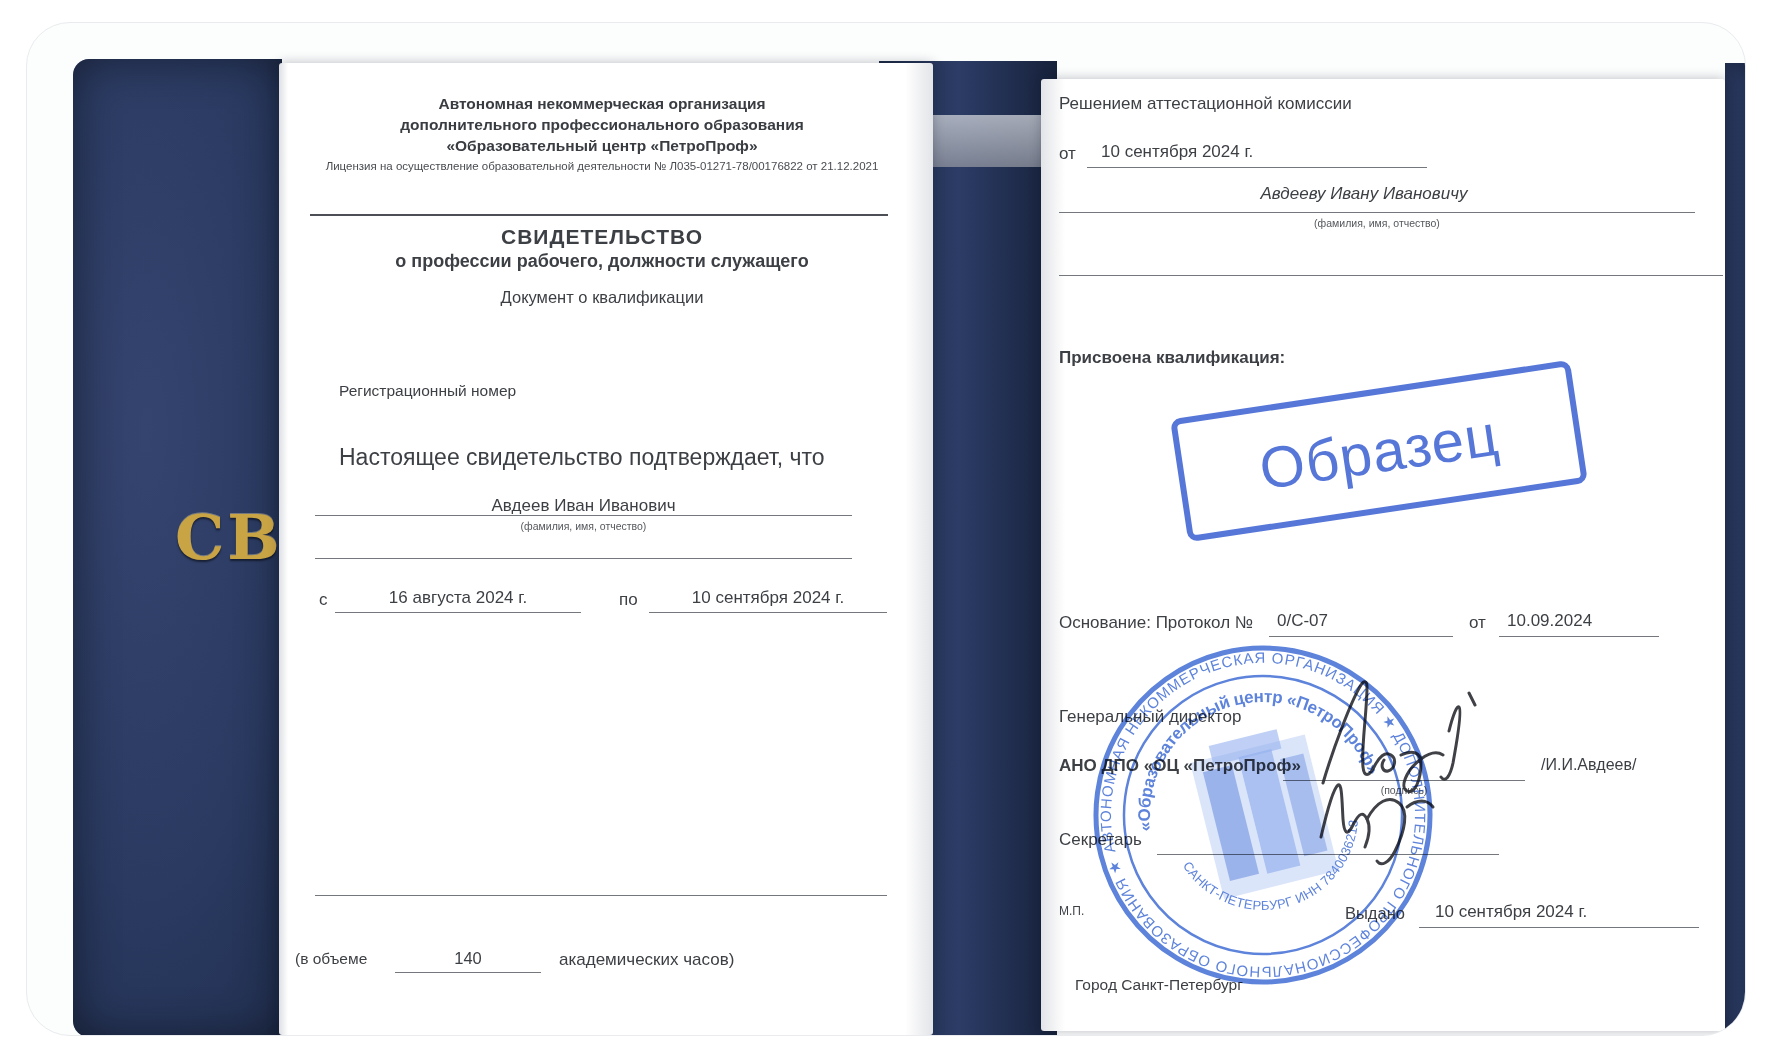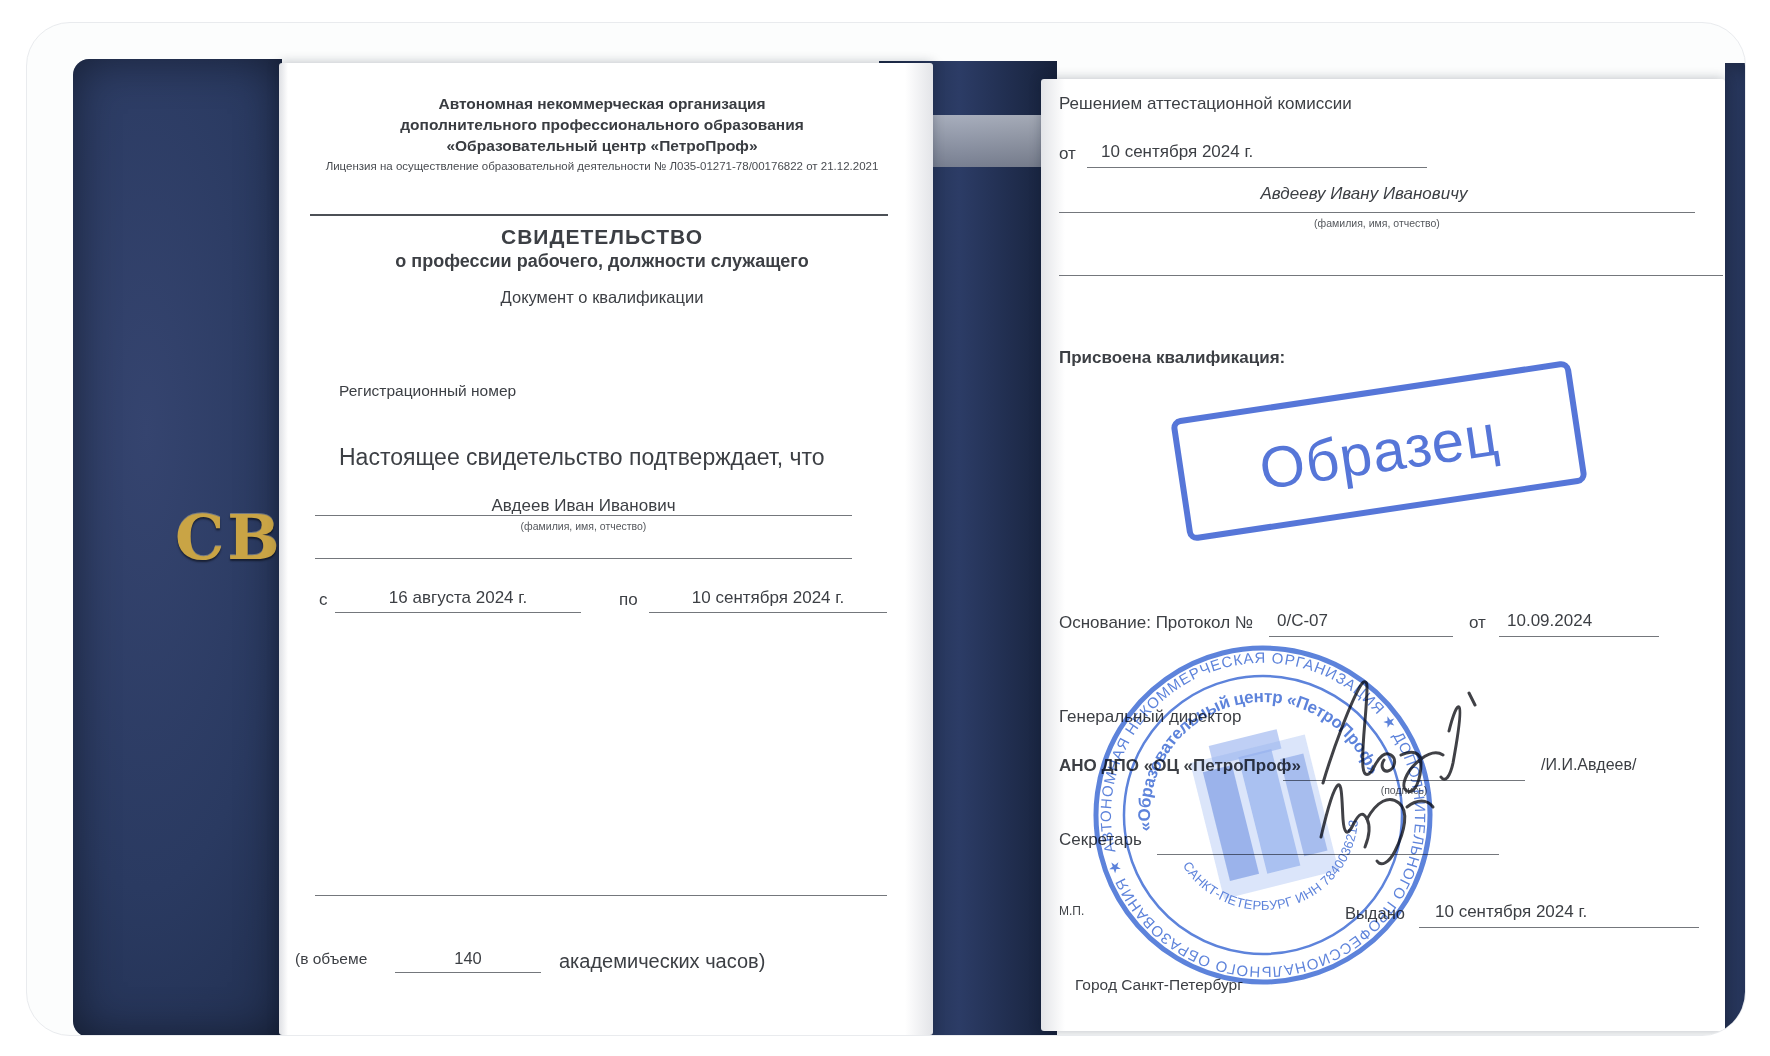--- a/index.html
+++ b/index.html
@@ -59,21 +59,21 @@
   .lp-name-cap{left:288px;top:497px;width:537px;}
   .lp-blank1{left:288px;top:535px;width:537px;}
   .lp-date-c{left:292px;top:567px;font-size:17px;}
   .lp-date-f1{left:308px;top:561px;width:246px;height:28px;line-height:28px;font-size:17px;}
   .lp-date-po{left:592px;top:567px;font-size:17px;}
   .lp-date-f2{left:622px;top:561px;width:238px;height:28px;line-height:28px;font-size:17px;}
   .lp-program{left:290px;top:603px;width:580px;font-size:18.5px;line-height:31px;color:#393c41;}
   .lp-blank2{left:288px;top:872px;width:572px;}
   .lp-vol-prefix{left:268px;top:927px;font-size:15.5px;}
   .lp-vol-field{left:368px;top:921px;width:146px;height:28px;line-height:28px;font-size:16.5px;}
-  .lp-vol-suffix{left:532px;top:927px;font-size:20px;}
+  .lp-vol-suffix{left:532px;top:927px;font-size:17px;}
   
   .rp-decision{left:1032px;top:71px;font-size:17px;}
   .rp-dec-ot{left:1032px;top:121px;font-size:17px;}
   .rp-dec-field{left:1060px;top:114px;width:326px;height:30px;line-height:30px;
      padding-left:14px;font-size:17px;text-align:left;}
   .rp-name{left:1032px;top:161px;width:610px;font-size:17px;font-style:italic;}
   .rp-name-line{left:1032px;top:189px;width:636px;}
   .rp-name-cap{left:1032px;top:194px;width:636px;}
   .rp-blank1{left:1032px;top:252px;width:664px;}
   .rp-qual{left:1032px;top:325px;font-size:17px;}

